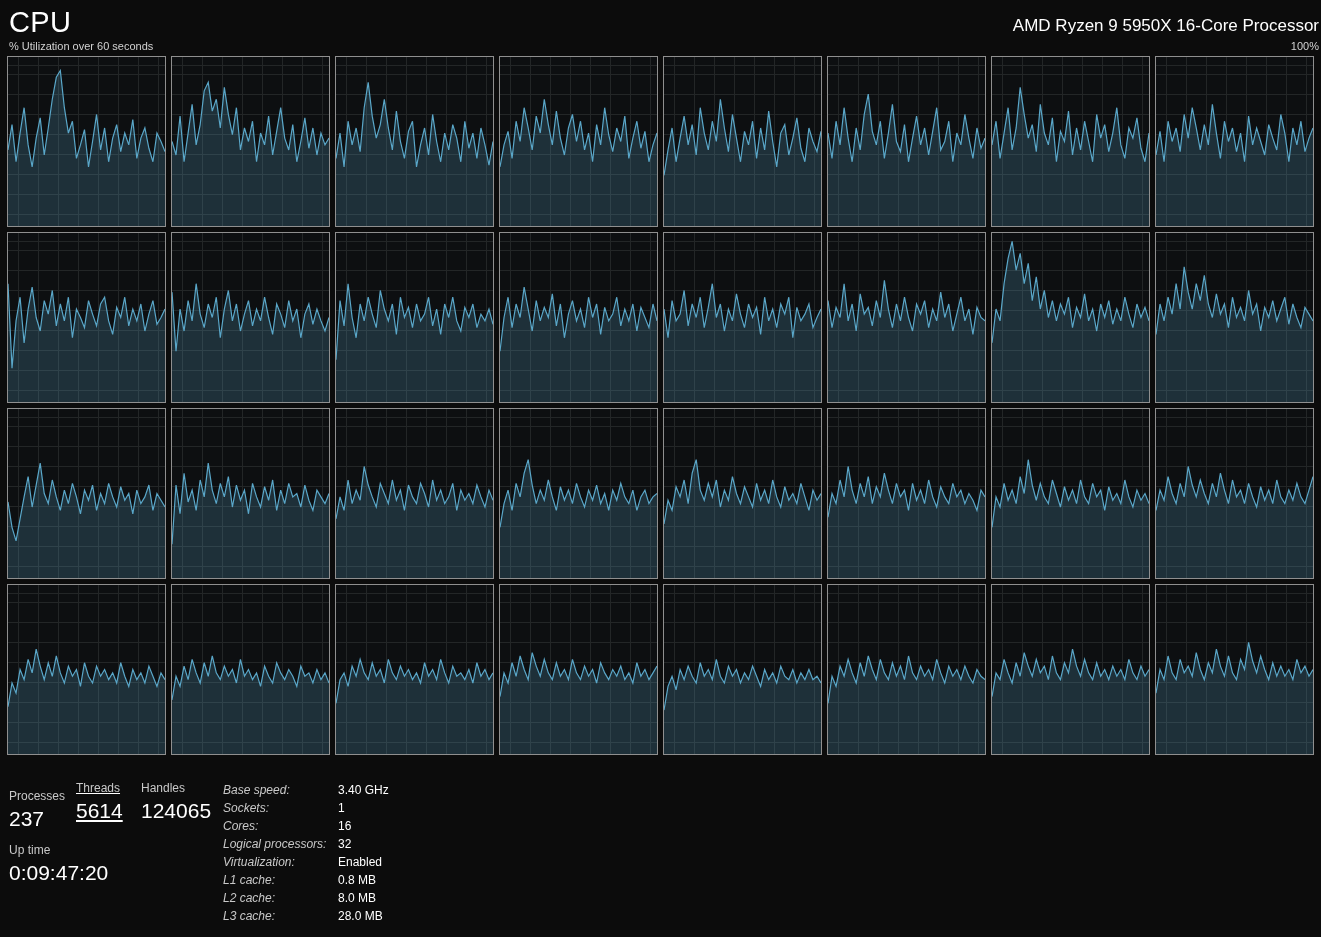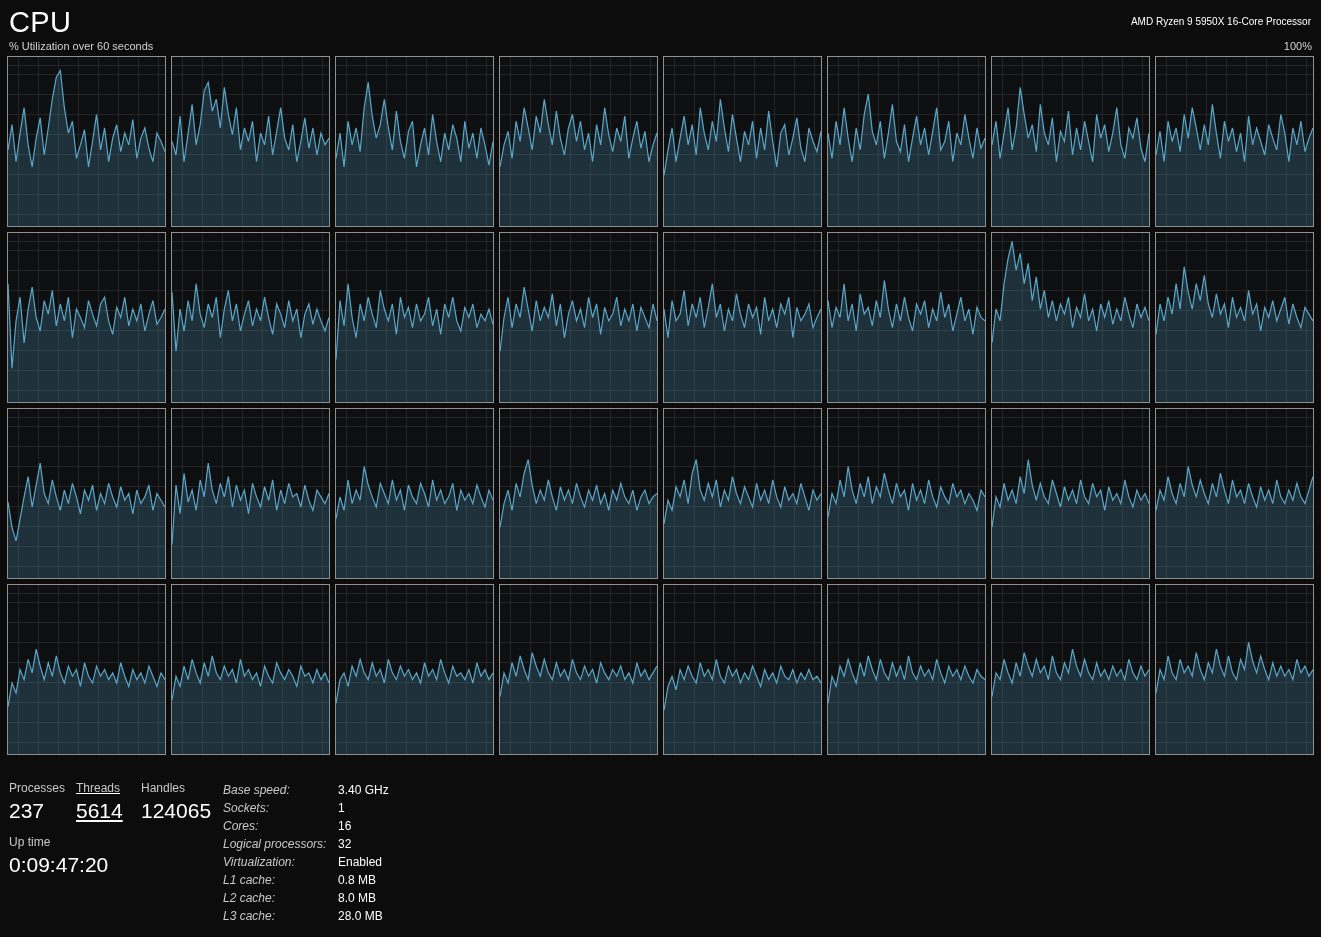--- a/index.html
+++ b/index.html
@@ -11,46 +11,46 @@
     --fill:rgba(90,167,201,0.22);
   }
   *{box-sizing:border-box;}
   html,body{margin:0;padding:0;}
   body{
     width:1321px;height:937px;overflow:hidden;
     background:var(--page-bg);
     color:#ffffff;
     font-family:"Liberation Sans", sans-serif;
   }
-  .header{display:flex;justify-content:space-between;align-items:flex-start;padding:5px 10px 0 9px;}
+  .header{display:flex;justify-content:space-between;align-items:flex-start;padding:5px 2px 0 9px;}
   .title{font-size:29px;font-weight:400;letter-spacing:.3px;line-height:34px;}
-  .subtitle{font-size:10px;margin-top:11px;color:#ffffff;}
+  .subtitle{font-size:17px;margin-top:11px;color:#ffffff;}
   .axis-row{display:flex;justify-content:space-between;align-items:flex-end;
-    font-size:11px;color:#d2d2d2;padding:1px 9px 4px 9px;}
+    font-size:11px;color:#d2d2d2;padding:1px 2px 4px 9px;}
   .grid{
     display:grid;grid-template-columns:repeat(8,1fr);grid-auto-rows:171px;
     gap:5px;margin:0 7px;
   }
   .cell{
     position:relative;
     background-color:var(--cell-bg);
     background-image:
       repeating-linear-gradient(90deg, var(--grid-line) 0 1px, transparent 1px 20px),
       repeating-linear-gradient(0deg, var(--grid-line) 0 1px, transparent 1px 20px);
     background-position:10px 9px;
     border:1px solid var(--cell-border);
   }
   .cell svg{position:absolute;inset:0;width:100%;height:100%;display:block;}
   .stats{display:flex;margin:26px 8px 0 9px;}
   .left-stats{width:212px;flex:none;}
   .stat-row{display:flex;margin-bottom:13px;}
   .stat .lbl{font-size:12px;color:#c9c9c9;margin-bottom:5px;}
   .stat .val{font-size:21px;color:#ffffff;line-height:22px;}
   .w1{width:75px;flex:none;}
-  .w2{width:67px;flex:none;}
+  .w2{width:67px;flex:none;margin-top:8px;}
   .w3{width:65px;flex:none;text-decoration:underline;}
   .spec-list{margin-left:2px;font-size:12px;}
   .spec-row{display:flex;height:18px;line-height:18px;}
   .spec-label{width:115px;flex:none;color:#c9c9c9;font-style:italic;}
   .spec-value{color:#ffffff;}
 </style>
 </head>
 <body>
 
 <div class="header">

